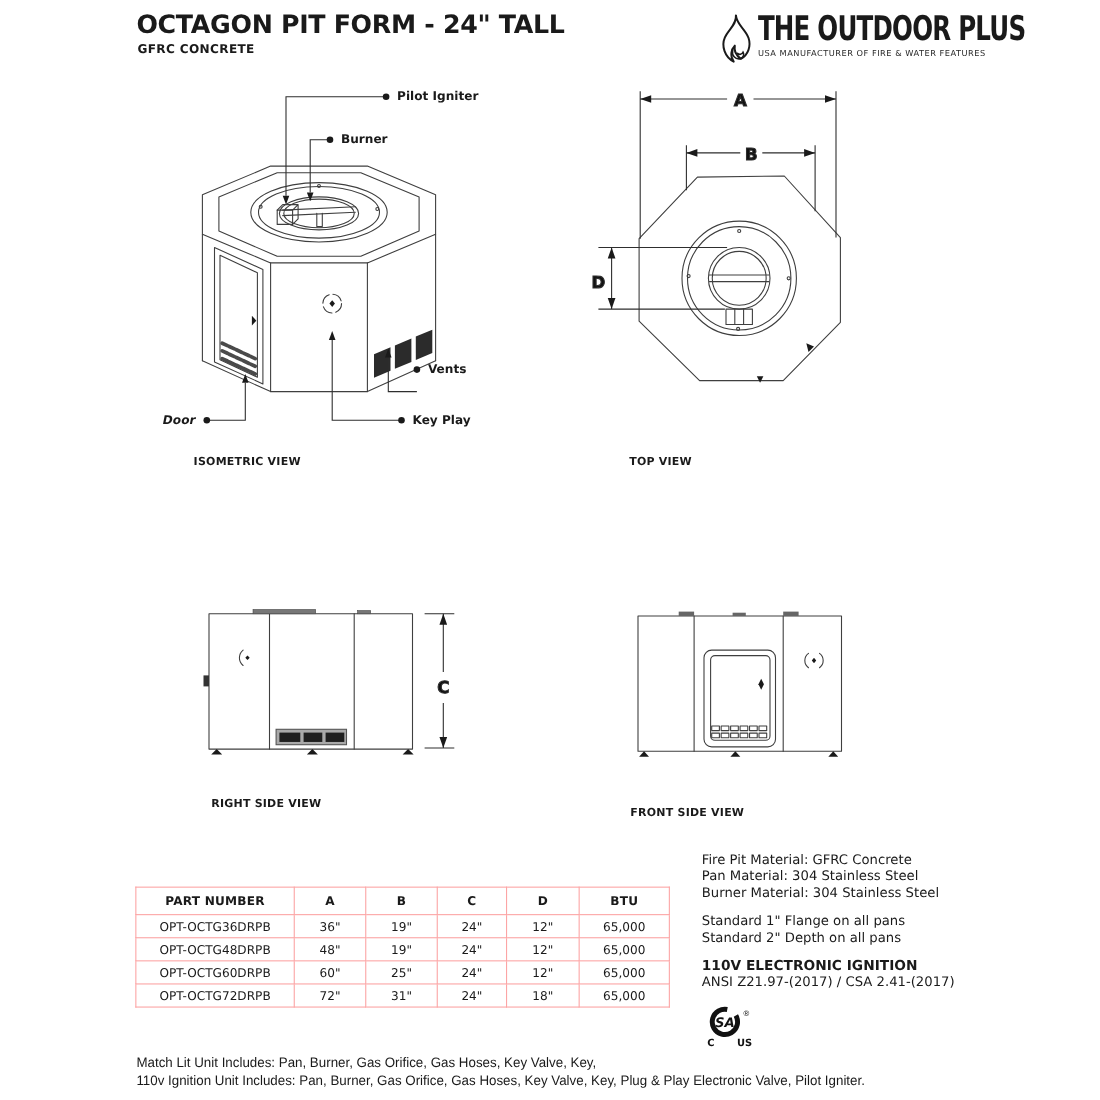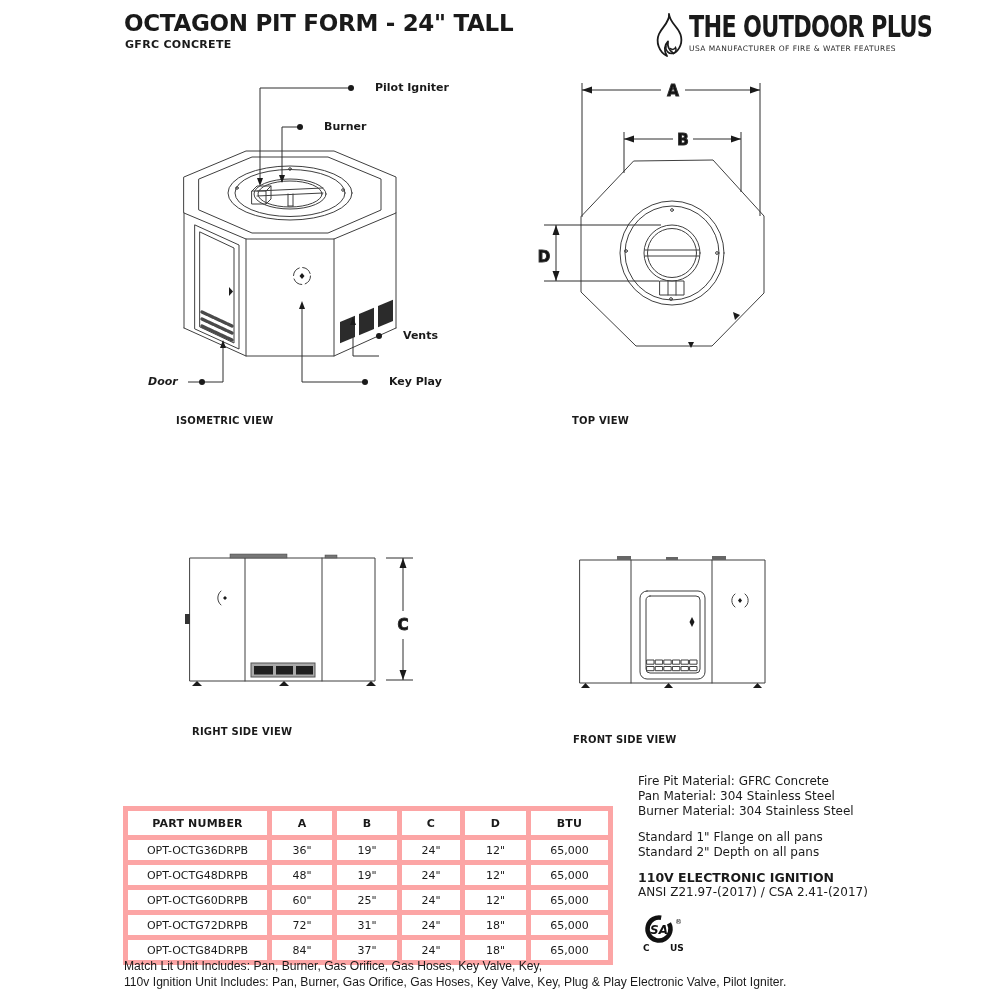--- a/index.html
+++ b/index.html
@@ -10,29 +10,29 @@
   
   .doc-title{left:124px;top:10px;font-size:23px;font-weight:bold;letter-spacing:-0.3px;white-space:nowrap;}
   .doc-subtitle{left:125px;top:38px;font-size:11px;font-weight:bold;letter-spacing:0.3px;}
   .brand{left:652px;top:12px;display:flex;align-items:flex-start;gap:5px;}
   .brand-text{display:flex;flex-direction:column;}
   .brand-name{font-size:31px;font-weight:bold;line-height:0.95;letter-spacing:-1px;
               transform:scaleX(0.72);transform-origin:left top;white-space:nowrap;}
   .brand-tagline{font-size:7.5px;letter-spacing:0.45px;color:#2a2a2a;margin-top:3px;white-space:nowrap;}
 
   
-  .callout{position:absolute;display:flex;align-items:center;gap:21px;
+  .callout{position:absolute;display:flex;align-items:center;gap:7px;
            font-size:11px;font-weight:bold;white-space:nowrap;line-height:13px;}
   .dot{width:6px;height:6px;border-radius:50%;background:#1a1a1a;flex:0 0 auto;}
 
   .caption{position:absolute;width:200px;font-size:10px;font-weight:bold;letter-spacing:0.2px;}
 
   
   table.spec{position:absolute;left:123px;top:806px;border-collapse:collapse;table-layout:fixed;}
-  table.spec th,table.spec td{border:5px solid #fca5a5;text-align:center;vertical-align:middle;
+  table.spec th,table.spec td{border:1px solid #fca5a5;text-align:center;vertical-align:middle;
       padding:0;font-family:"DejaVu Sans",sans-serif;}
   table.spec th{height:24px;font-size:11px;font-weight:bold;letter-spacing:0.2px;}
   table.spec td{height:20px;font-size:11px;}
 
   
   .specs{left:638px;top:774px;width:270px;font-size:12px;line-height:15.2px;white-space:nowrap;}
   .specs .gap{height:10px;}
   .specs .bold{font-weight:bold;font-size:12.5px;}
 
   
@@ -312,28 +312,20 @@
         <td>65,000</td>
       </tr>
       <tr>
         <td>OPT-OCTG72DRPB</td>
         <td>72"</td>
         <td>31"</td>
         <td>24"</td>
         <td>18"</td>
         <td>65,000</td>
       </tr>
-      <tr>
-        <td>OPT-OCTG84DRPB</td>
-        <td>84"</td>
-        <td>37"</td>
-        <td>24"</td>
-        <td>18"</td>
-        <td>65,000</td>
-      </tr>
     </tbody>
   </table>
 
   <div class="abs specs">
     <div>Fire Pit Material: GFRC Concrete</div>
     <div>Pan Material: 304 Stainless Steel</div>
     <div>Burner Material: 304 Stainless Steel</div>
     <div class="gap"></div>
     <div>Standard 1" Flange on all pans</div>
     <div>Standard 2" Depth on all pans</div>

